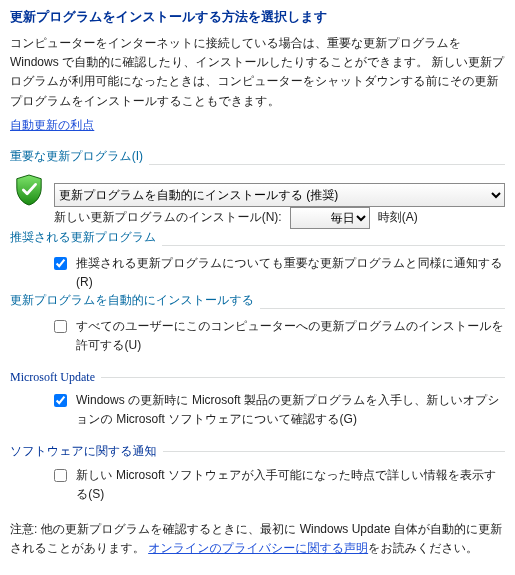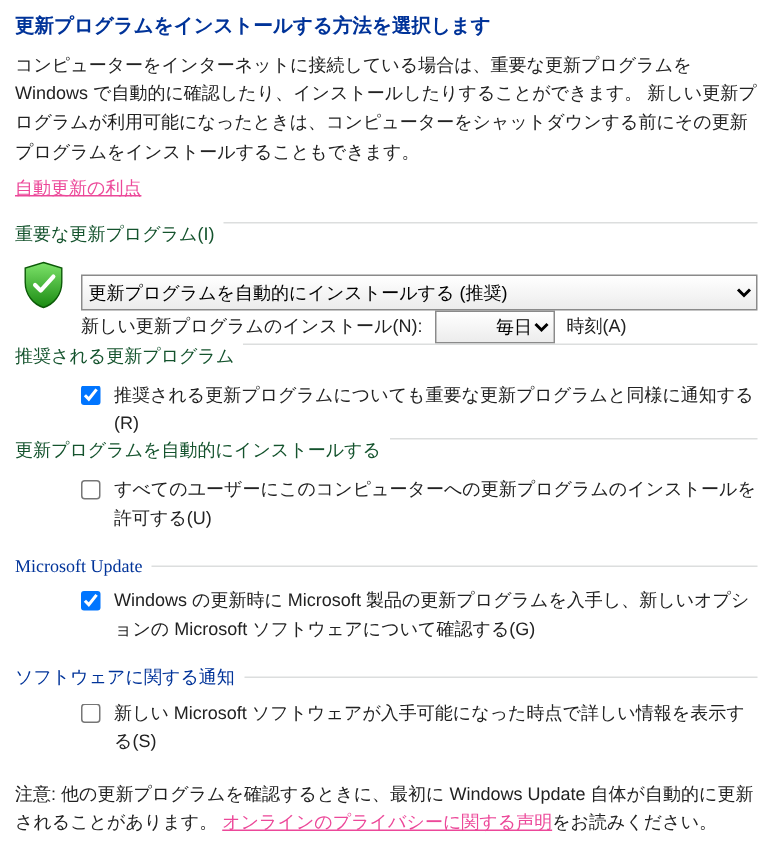--- a/index.html
+++ b/index.html
@@ -16,32 +16,32 @@
     color: #003399;
     font-size: 13px;
     margin-bottom: 8px;
     font-weight: bold;
   }
   .description {
     line-height: 1.6;
     margin-bottom: 6px;
   }
   .link {
-    color: #ec4899;
+    color: #1d4ed8;
     text-decoration: underline;
     cursor: pointer;
   }
   .section {
     margin-top: 14px;
   }
   .section-header {
-    color: #14532d;
+    color: #0369a1;
     font-size: 12px;
     display: flex;
-    align-items: flex-start;
+    align-items: flex-end;
     margin-bottom: 8px;
   }
   .section-header .label { white-space: nowrap; }
   .section-header .rule {
     flex: 1;
     height: 1px;
     background: #dcdede;
     margin-left: 6px;
   }
   .shield-row {

